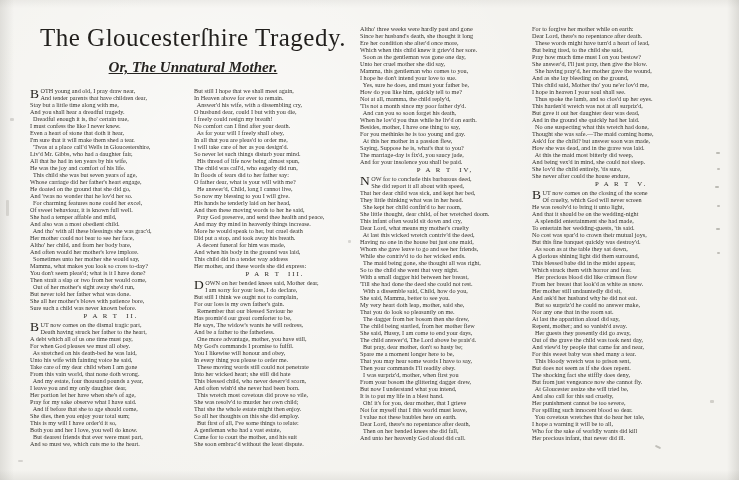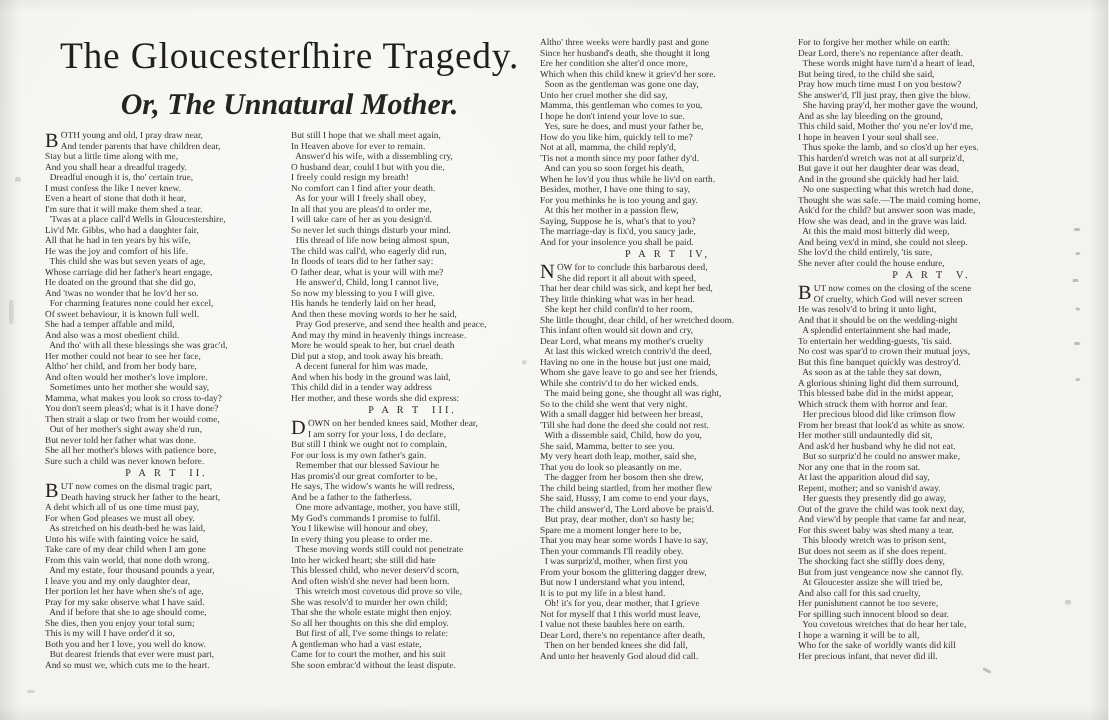--- a/index.html
+++ b/index.html
@@ -14,21 +14,21 @@
       radial-gradient(circle at 30% 35%, rgba(255,255,255,.55), rgba(255,255,255,0) 55%);
     font-family:"Liberation Serif","DejaVu Serif",serif;
     color:#34312c;
   }
   .doc-title{
     position:absolute;left:28px;top:24px;width:330px;text-align:center;
     font-size:25px;letter-spacing:.5px;color:#211f1c;white-space:nowrap;
   }
   .doc-subtitle{
     position:absolute;left:28px;top:59px;width:330px;text-align:center;
-    font-size:20px;font-style:italic;font-weight:bold;color:#262421;white-space:nowrap;
+    font-size:15px;font-style:italic;font-weight:bold;color:#262421;white-space:nowrap;text-decoration:underline;
   }
   .col{position:absolute;font-size:6.2px;}
   .col .line{white-space:pre;line-height:7.0px;height:7.0px;overflow:visible;}
   .part-head{
     clear:both;text-align:center;font-size:6.8px;letter-spacing:2px;
     line-height:9.5px;height:9.5px;color:#2c2925;white-space:pre;
   }
   .dropcap{
     float:left;font-size:13.5px;line-height:11.5px;height:12.5px;
     margin:0.5px 1.5px 0 0;color:#26231f;

